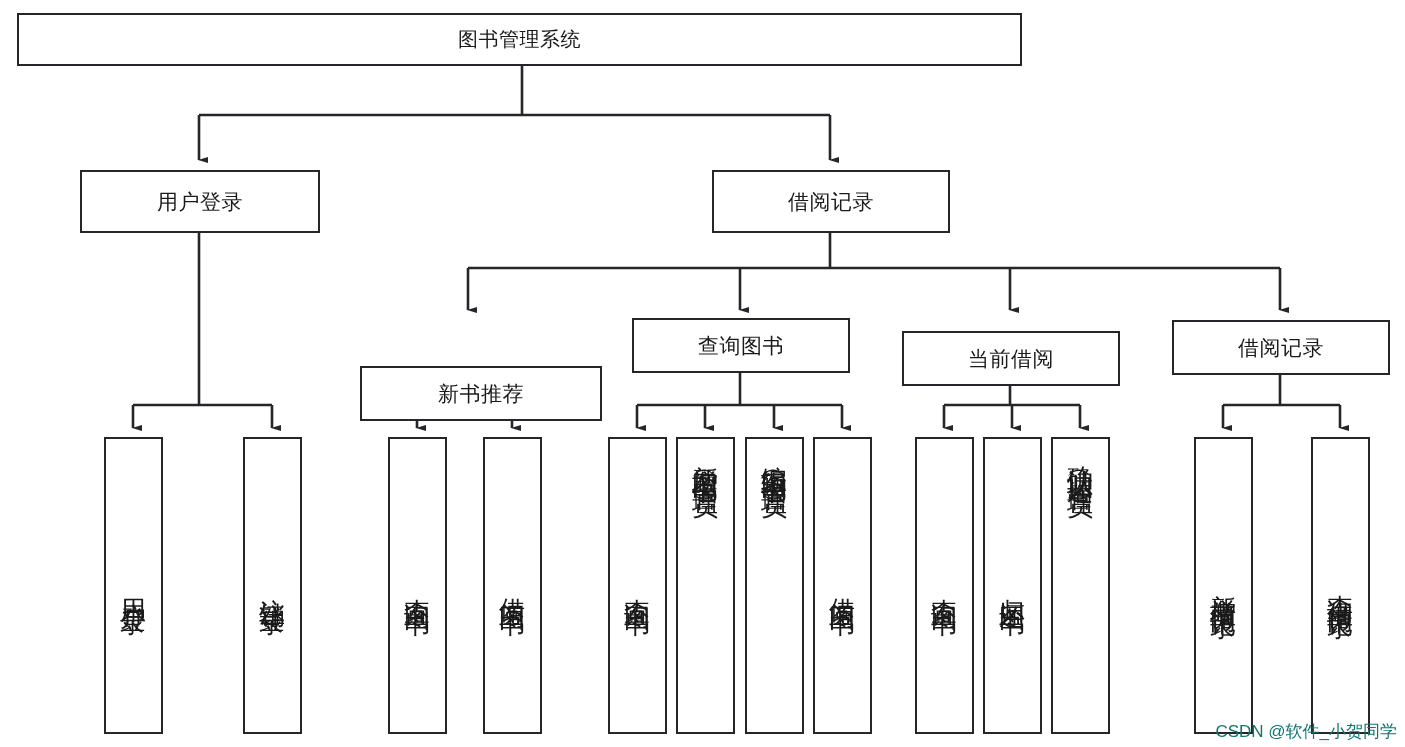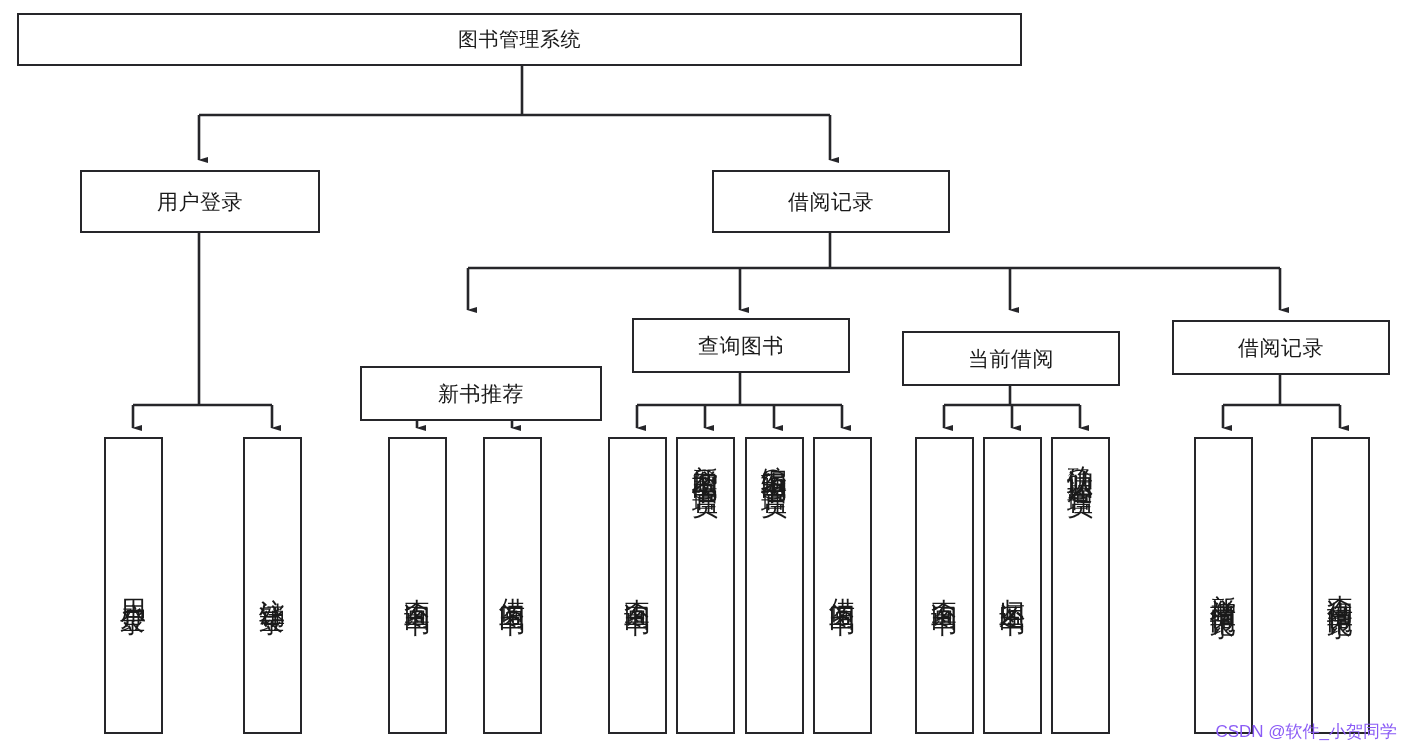--- a/index.html
+++ b/index.html
@@ -67,21 +67,21 @@
   
   .node-v.center-text {
     align-items: center;
     padding-top: 0;
   }
   .watermark {
     position: absolute;
     right: 8px;
     bottom: 4px;
     font-size: 17px;
-    color: #8b5cf6;
+    color: #0f766e;
     white-space: nowrap;
     user-select: none;
   }
 </style>
 </head>
 <body>
 
 <div id="diagram-root">
 
   <svg id="diagram-svg" viewBox="0 0 1405 747" xmlns="http://www.w3.org/2000/svg">

